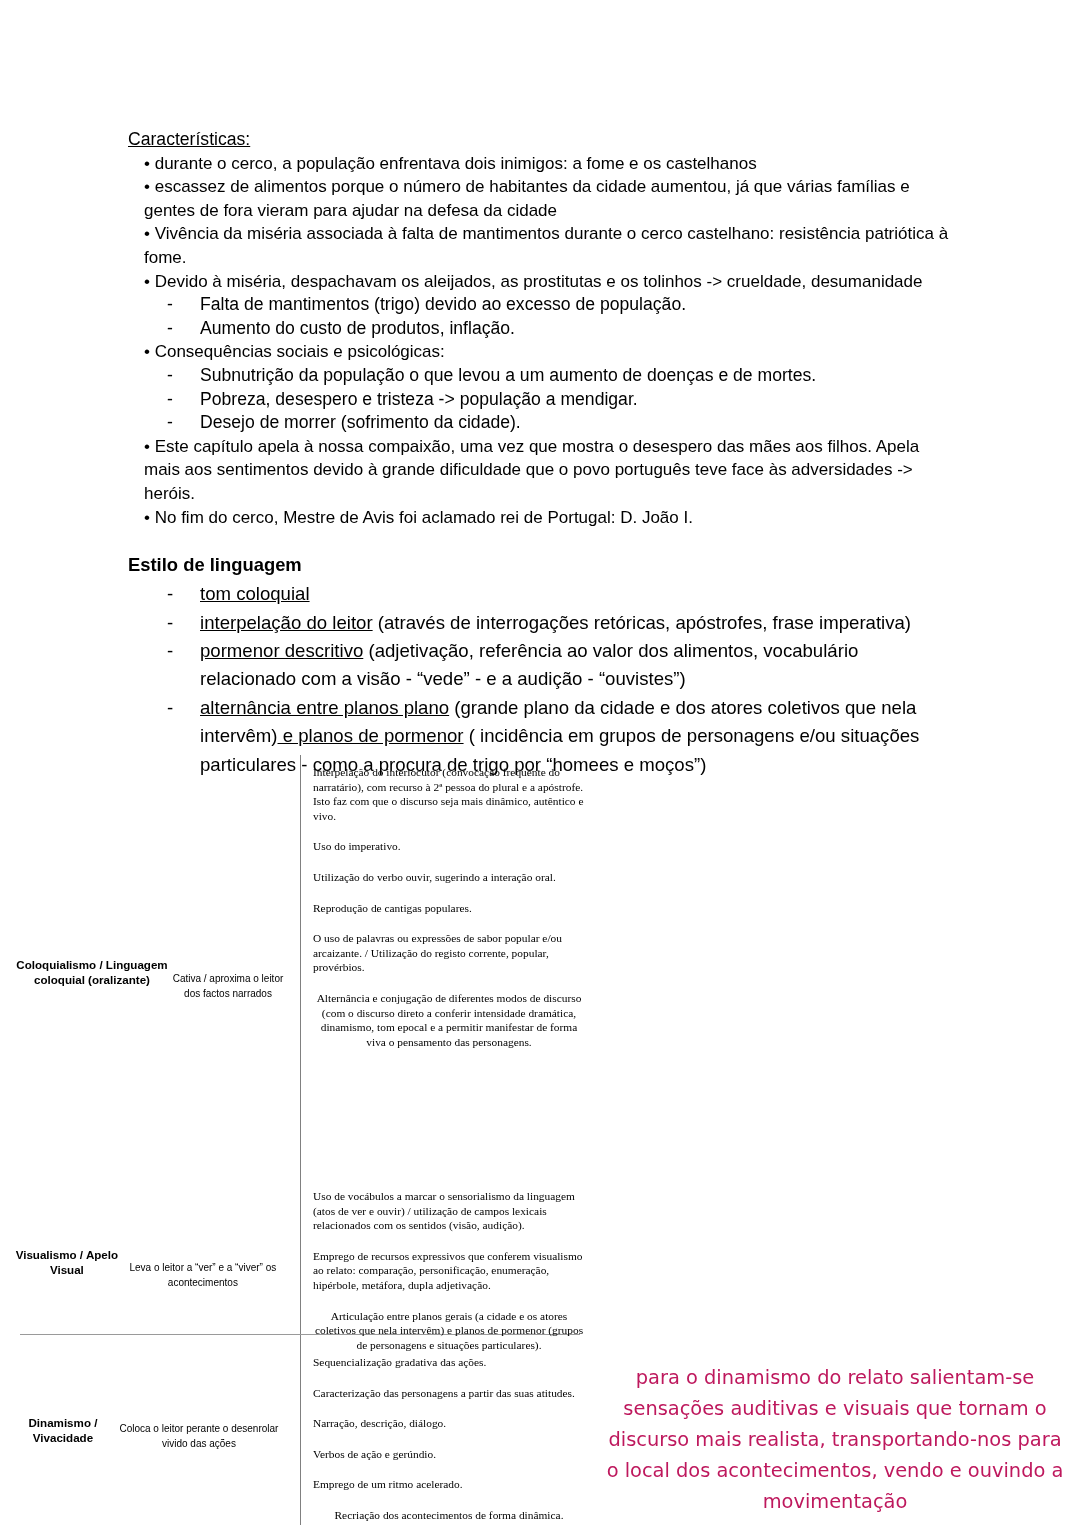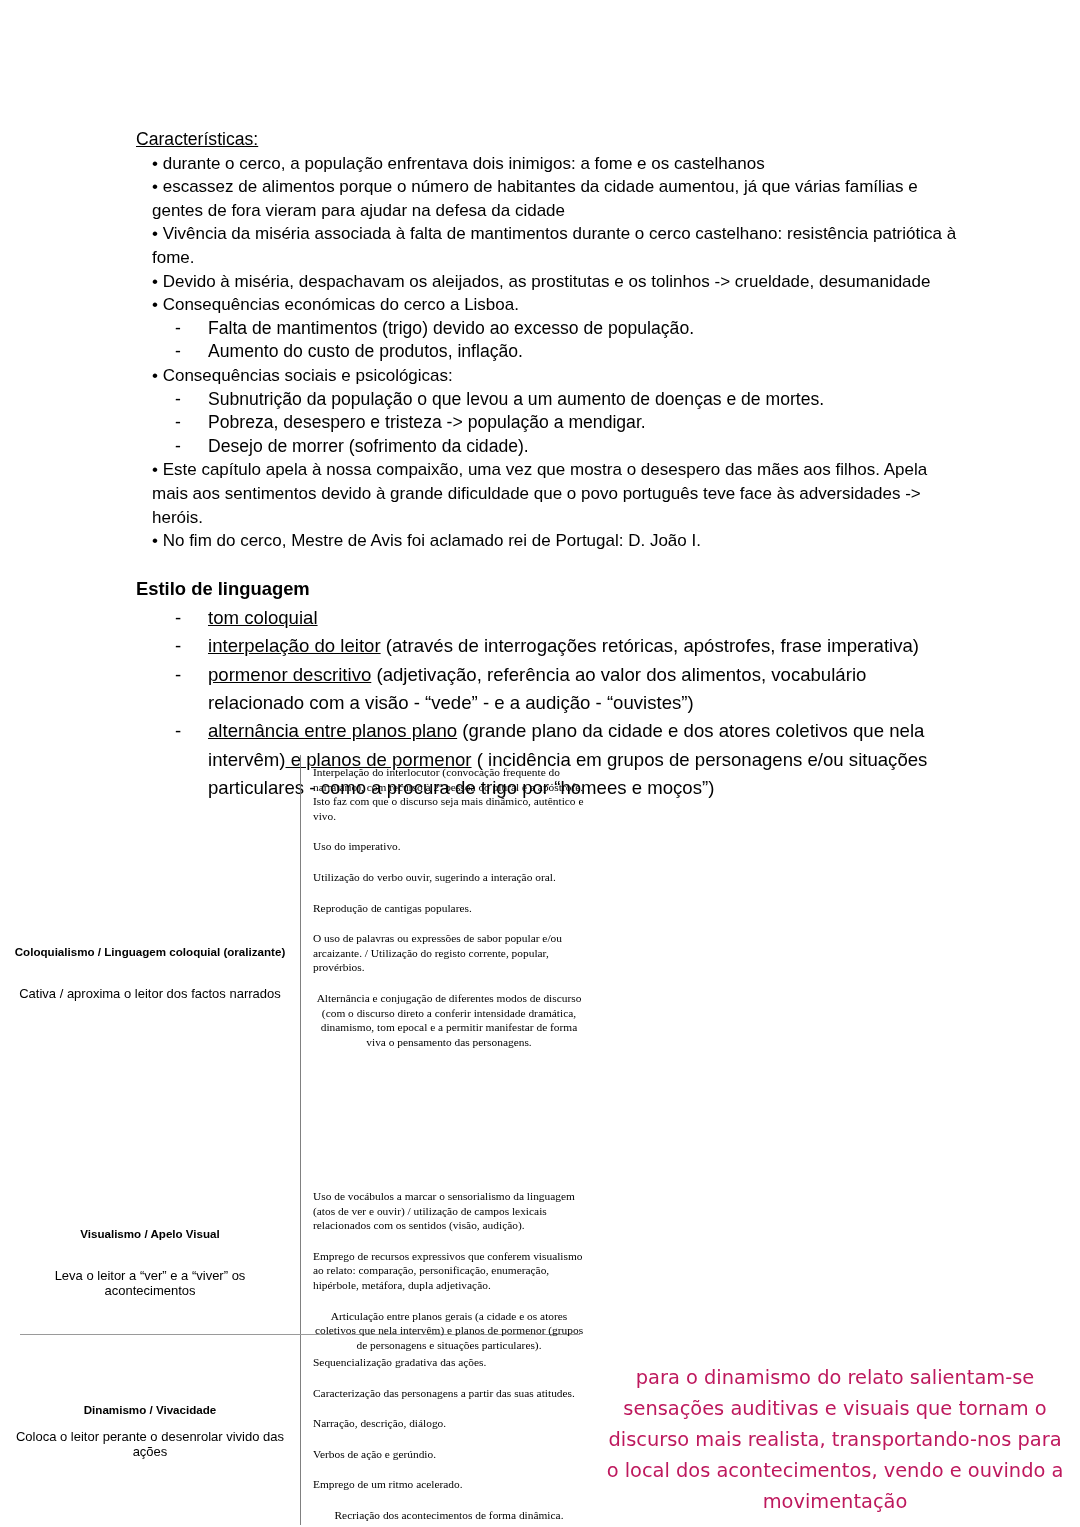--- a/index.html
+++ b/index.html
@@ -12,21 +12,21 @@
     height: 1527px;
     position: relative;
     font-family: "Liberation Sans", sans-serif;
     color: #000000;
     overflow: hidden;
   }
 
   
   .notes {
     position: absolute;
-    left: 136px;
+    left: 128px;
     top: 128px;
     width: 824px;
   }
   .u {
     text-decoration: underline;
     text-underline-offset: 1px;
   }
   .heading-ul {
     font-size: 17.6px;
     line-height: 23.6px;
@@ -81,21 +81,21 @@
   }
   .trow {
     display: flex;
     align-items: stretch;
   }
   .tcol-left {
     width: 300px;
     box-sizing: border-box;
     padding: 0 14px;
     display: flex;
-    flex-direction: column;
+    flex-direction: row;
     justify-content: center;
     align-items: center;
     text-align: center;
   }
   .tcol-right {
     width: 285px;
     box-sizing: border-box;
     border-left: 1px solid #808080;
     padding: 10px 0 10px 12px;
   }
@@ -104,21 +104,21 @@
     background: #9a9a9a;
     margin-left: 20px;
     width: 560px;
   }
   .left-title {
     font-size: 11.6px;
     font-weight: bold;
     line-height: 15px;
   }
   .left-sub {
-    font-size: 13px;
+    font-size: 10px;
     line-height: 15px;
     margin-top: 27px;
     text-align: center;
   }
   .cellitem {
     font-size: 11.4px;
     line-height: 14.6px;
     margin-bottom: 16px;
     font-family: Liberation Serif, serif;
   }
@@ -144,21 +144,20 @@
 <body>
 
 <div class="notes">
 
   <div class="heading-ul">Características:</div>
 
   <div class="bullet-line">• durante o cerco, a população enfrentava dois inimigos: a fome e os castelhanos</div>
   <div class="bullet-line">• escassez de alimentos porque o número de habitantes da cidade aumentou, já que várias famílias e gentes de fora vieram para ajudar na defesa da cidade</div>
   <div class="bullet-line">• Vivência da miséria associada à falta de mantimentos durante o cerco castelhano: resistência patriótica à fome.</div>
   <div class="bullet-line">• Devido à miséria, despachavam os aleijados, as prostitutas e os tolinhos -&gt; crueldade, desumanidade</div>
-  <div class="bullet-line">• Consequências económicas do cerco a Lisboa.</div>
 
   <div class="dash-line">
     <span class="dash">-</span>
     <span>Falta de mantimentos (trigo) devido ao excesso de população.</span>
   </div>
   <div class="dash-line">
     <span class="dash">-</span>
     <span>Aumento do custo de produtos, inflação.</span>
   </div>
 

